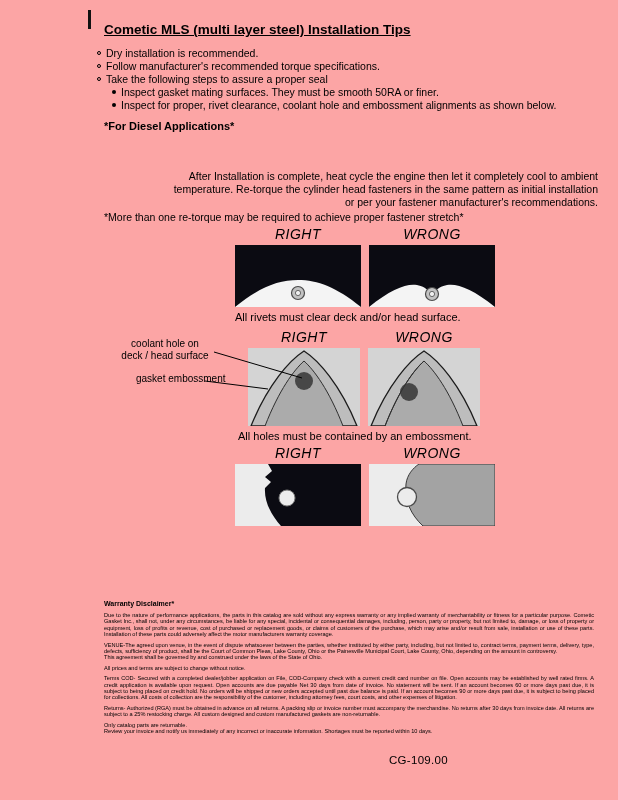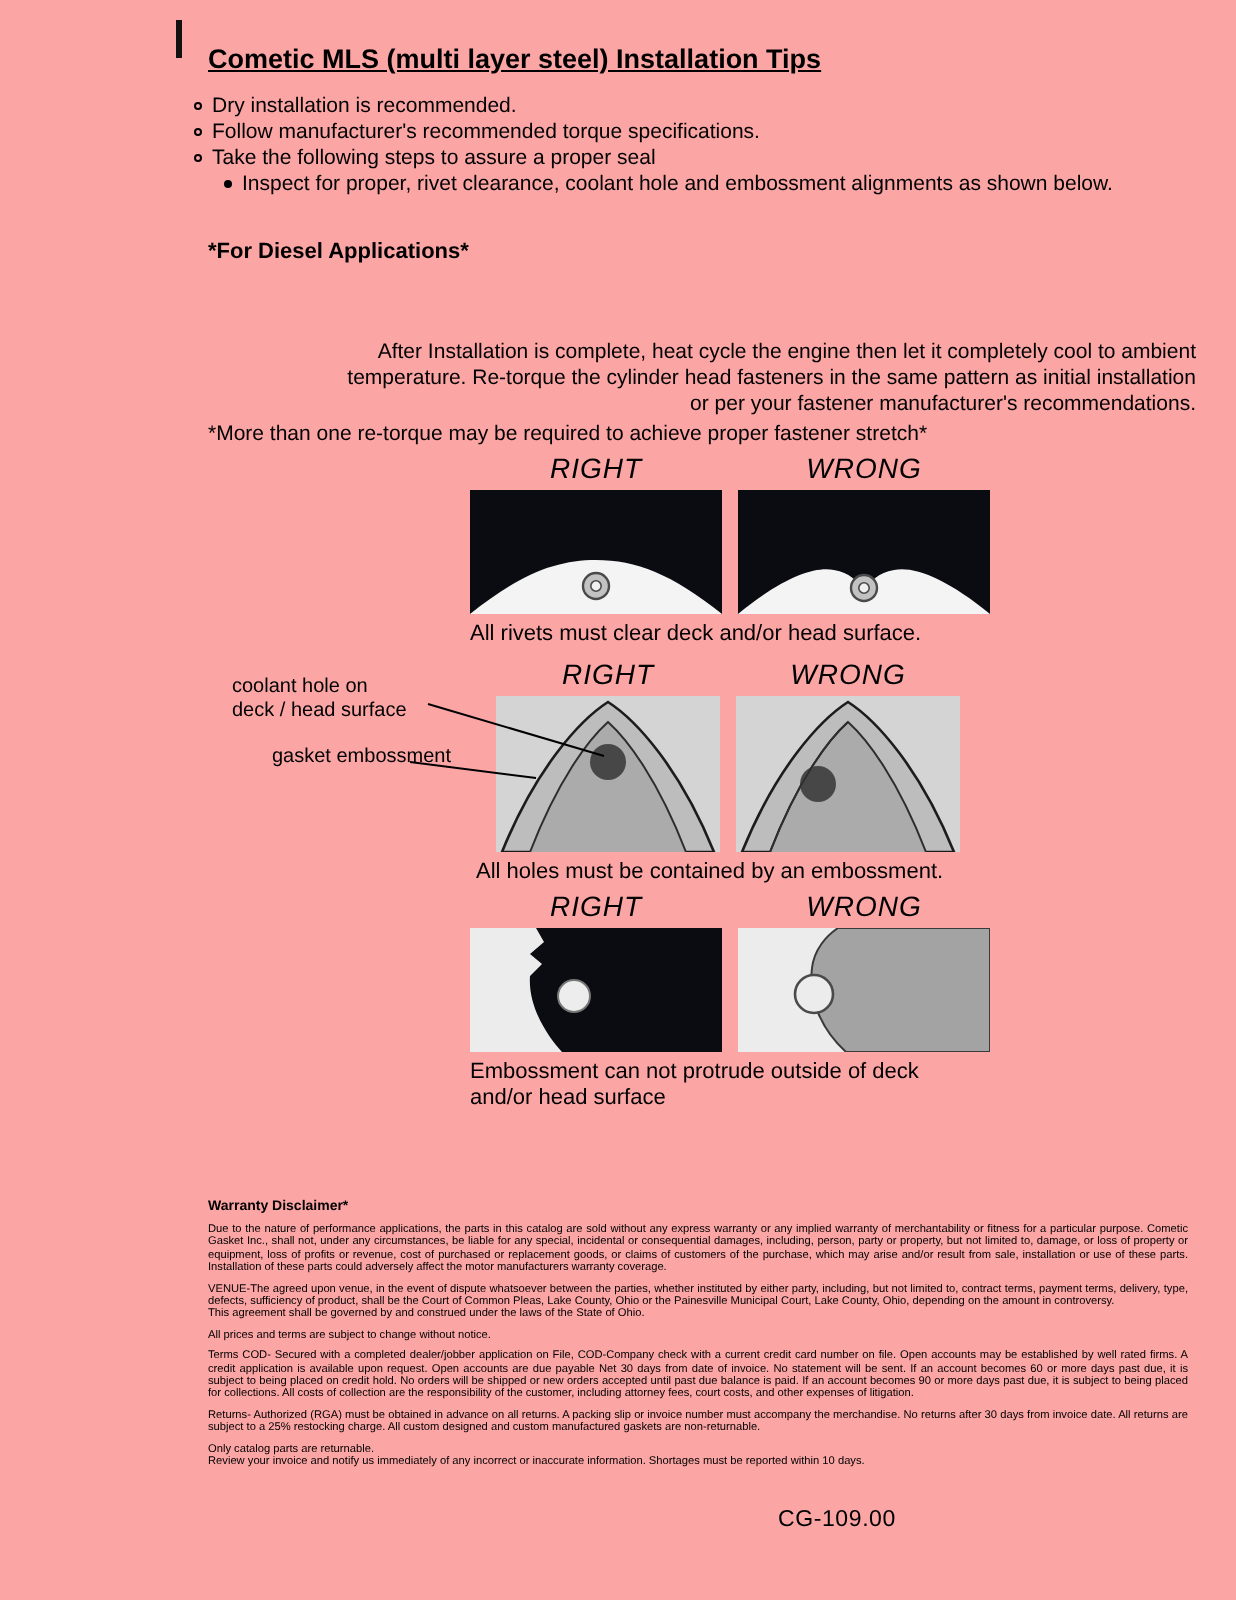--- a/index.html
+++ b/index.html
@@ -33,21 +33,21 @@
   .lab { text-align:center; font-size:14px; letter-spacing:0.5px;font-style:italic; }
   .row1 .lab, .row3 .lab { width:126px; }
   .row2 .lab { width:112px; }
   .imgs { display:flex; gap:8px; }
   .row1 .img, .row3 .img { width:126px; height:62px; display:block; }
   .row2 .img { width:112px; height:78px; display:block; }
   .caption { margin-top:4px; font-size:11px; line-height:13px; }
   .row2 .caption { margin-left:-10px; }
 
   .callout { font-size:10px; line-height:11.5px; }
-  .callout-coolant { left:116px; top:338px; width:98px; text-align:left; }
+  .callout-coolant { left:116px; top:338px; width:98px; text-align:center; }
   .callout-emboss { left:115px; top:373px;margin-left:21px; }
   .callout-lines { left:205px; top:346px; width:112px; height:50px; }
 
   .warranty { left:104px; top:600px; width:490px; }
   .w-head { font-size:7px; font-weight:bold; margin-bottom:5px; }
   .w-p { font-size:5.6px; line-height:6.4px; text-align:justify; margin-bottom:4px; }
   .w-p.tight { margin-bottom:0; }
 
   .doc-code { left:389px; top:754px; font-size:11.5px; letter-spacing:0.3px; }
 </style>
@@ -65,20 +65,24 @@
       <span class="b-open"></span>
       <span>Dry installation is recommended.</span>
     </div>
     <div class="tip">
       <span class="b-open"></span>
       <span>Follow manufacturer's recommended torque specifications.</span>
     </div>
     <div class="tip">
       <span class="b-open"></span>
       <span>Take the following steps to assure a proper seal</span>
+    </div>
+    <div class="tip sub">
+      <span class="b-fill"></span>
+      <span>Inspect gasket mating surfaces.  They must be smooth 50RA or finer.</span>
     </div>
     <div class="tip sub">
       <span class="b-fill"></span>
       <span>Inspect for proper, rivet clearance, coolant hole and embossment alignments as shown below.</span>
     </div>
   </div>
 
   <div class="abs diesel-heading">*For Diesel Applications*</div>
   <div class="abs para p2 pre">After Installation is complete, heat cycle the engine then let it completely cool to ambient
 temperature. Re-torque the cylinder head fasteners in the same pattern as initial installation
@@ -149,22 +153,20 @@
         <path d="M126,0 V62 H46 C37,52 29,38 30,24 L36,18 L30,13 L37,7 L33,0 Z" fill="#0b0b12"></path>
         <circle cx="52" cy="34" r="8" fill="#ededed"></circle>
         <circle cx="52" cy="34" r="8" fill="none" stroke="#777" stroke-width="1"></circle>
       </svg>
       <svg class="img" viewBox="0 0 126 62">
         <rect width="126" height="62" fill="#ececec"></rect>
         <path d="M126,0 V62 H54 C42,51 35,36 37,20 C38,11 44,4 50,0 Z" fill="#a3a3a3" stroke="#3a3a3a" stroke-width="1"></path>
         <circle cx="38" cy="33" r="9.5" fill="#ececec" stroke="#4a4a4a" stroke-width="1.3"></circle>
       </svg>
     </div>
-    <div class="caption pre">Embossment can not protrude outside of deck
-and/or head surface</div>
   </div>
 
   <div class="abs warranty">
     <div class="w-head">Warranty Disclaimer*</div>
     <div class="w-p">Due to the nature of performance applications, the parts in this catalog are sold without any express warranty or any implied warranty of merchantability or fitness for a particular purpose.  Cometic Gasket Inc., shall not, under any circumstances, be liable for any special, incidental or consequential damages, including, person, party or property, but not limited to, damage, or loss of property or equipment, loss of profits or revenue, cost of purchased or replacement goods, or claims of customers of the purchase, which may arise and/or result from sale, installation or use of these parts.  Installation of these parts could adversely affect the motor manufacturers warranty coverage.</div>
     <div class="w-p tight">VENUE-The agreed upon venue, in the event of dispute whatsoever between the parties, whether instituted by either party, including, but not limited to, contract terms, payment terms, delivery, type, defects, sufficiency of product, shall be the Court of Common Pleas, Lake County, Ohio or the Painesville Municipal Court, Lake County, Ohio, depending on the amount in controversy.</div>
     <div class="w-p">This agreement shall be governed by and construed under the laws of the State of Ohio.</div>
     <div class="w-p">All prices and terms are subject to change without notice.</div>
     <div class="w-p">Terms COD- Secured with a completed dealer/jobber application on File, COD-Company check with a current credit card number on file.  Open accounts may be established by well rated firms.  A credit application is available upon request.  Open accounts are due payable Net 30 days from date of invoice.  No statement will be sent.  If an account becomes 60 or more days past due, it is subject to being placed on credit hold.  No orders will be shipped or new orders accepted until past due balance is paid.  If an account becomes 90 or more days past due, it is subject to being placed for collections.  All costs of collection are the responsibility of the customer, including attorney fees, court costs, and other expenses of litigation.</div>
     <div class="w-p">Returns- Authorized (RGA) must be obtained in advance on all returns.  A packing slip or invoice number must accompany the merchandise.  No returns after 30 days from invoice date.  All returns are subject to a 25% restocking charge.  All custom designed and custom manufactured gaskets are non-returnable.</div>

